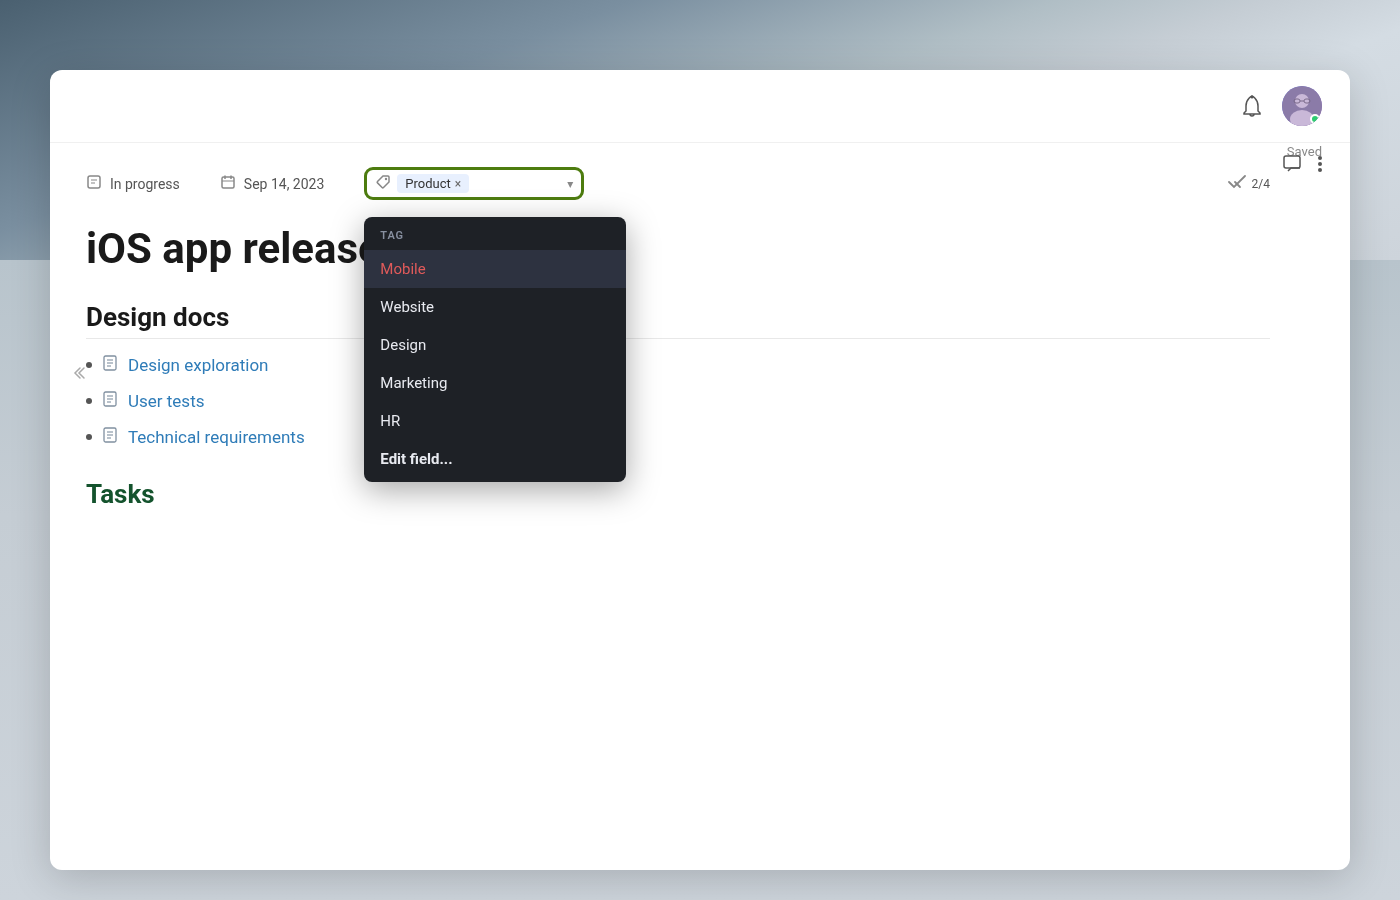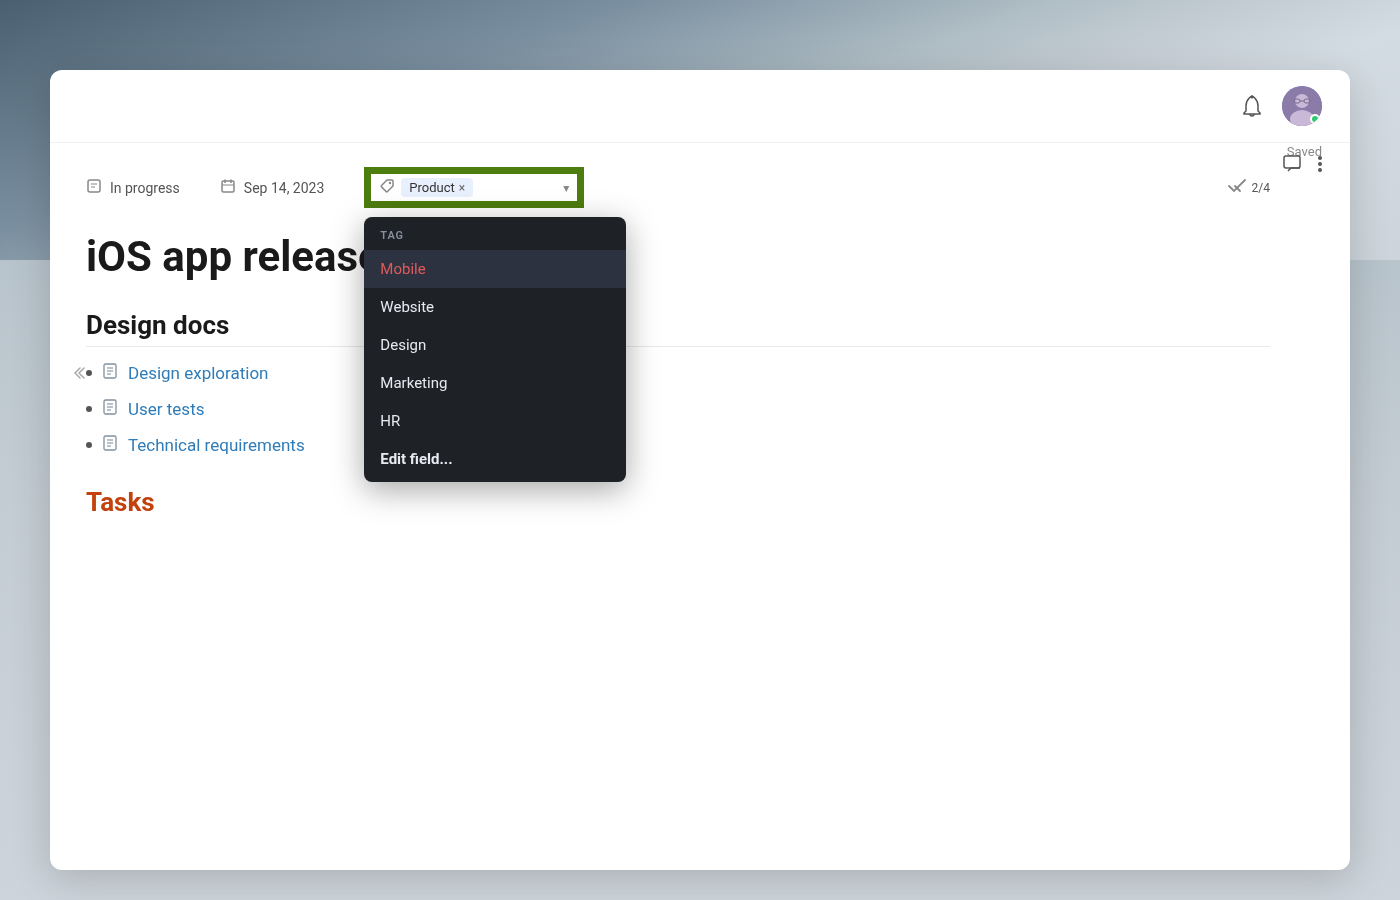--- a/index.html
+++ b/index.html
@@ -123,22 +123,22 @@
 
     .meta-icon {
       color: #888;
       font-size: 14px;
     }
 
     
     .tag-area {
       display: flex;
       align-items: center;
-      border: 7px solid #4d7c0f;
-      border-radius: 0;
+      border: 3px solid #4d7c0f;
+      border-radius: 9px;
       padding: 4px 8px;
       gap: 6px;
       min-width: 220px;
       background: #fff;
       position: relative;
       cursor: pointer;
     }
 
     .tag-chip {
       display: flex;
@@ -253,21 +253,21 @@
     .doc-link {
       color: #2f7cb8;
       text-decoration: none;
       cursor: pointer;
     }
 
     
     .tasks-heading {
       font-size: 26px;
       font-weight: 700;
-      color: #c2410c;
+      color: #14532d;
     }
 
     
     .tag-dropdown {
       position: absolute;
       top: 50px;
       left: 0;
       width: 262px;
       background: #1e2126;
       border-radius: 8px;

